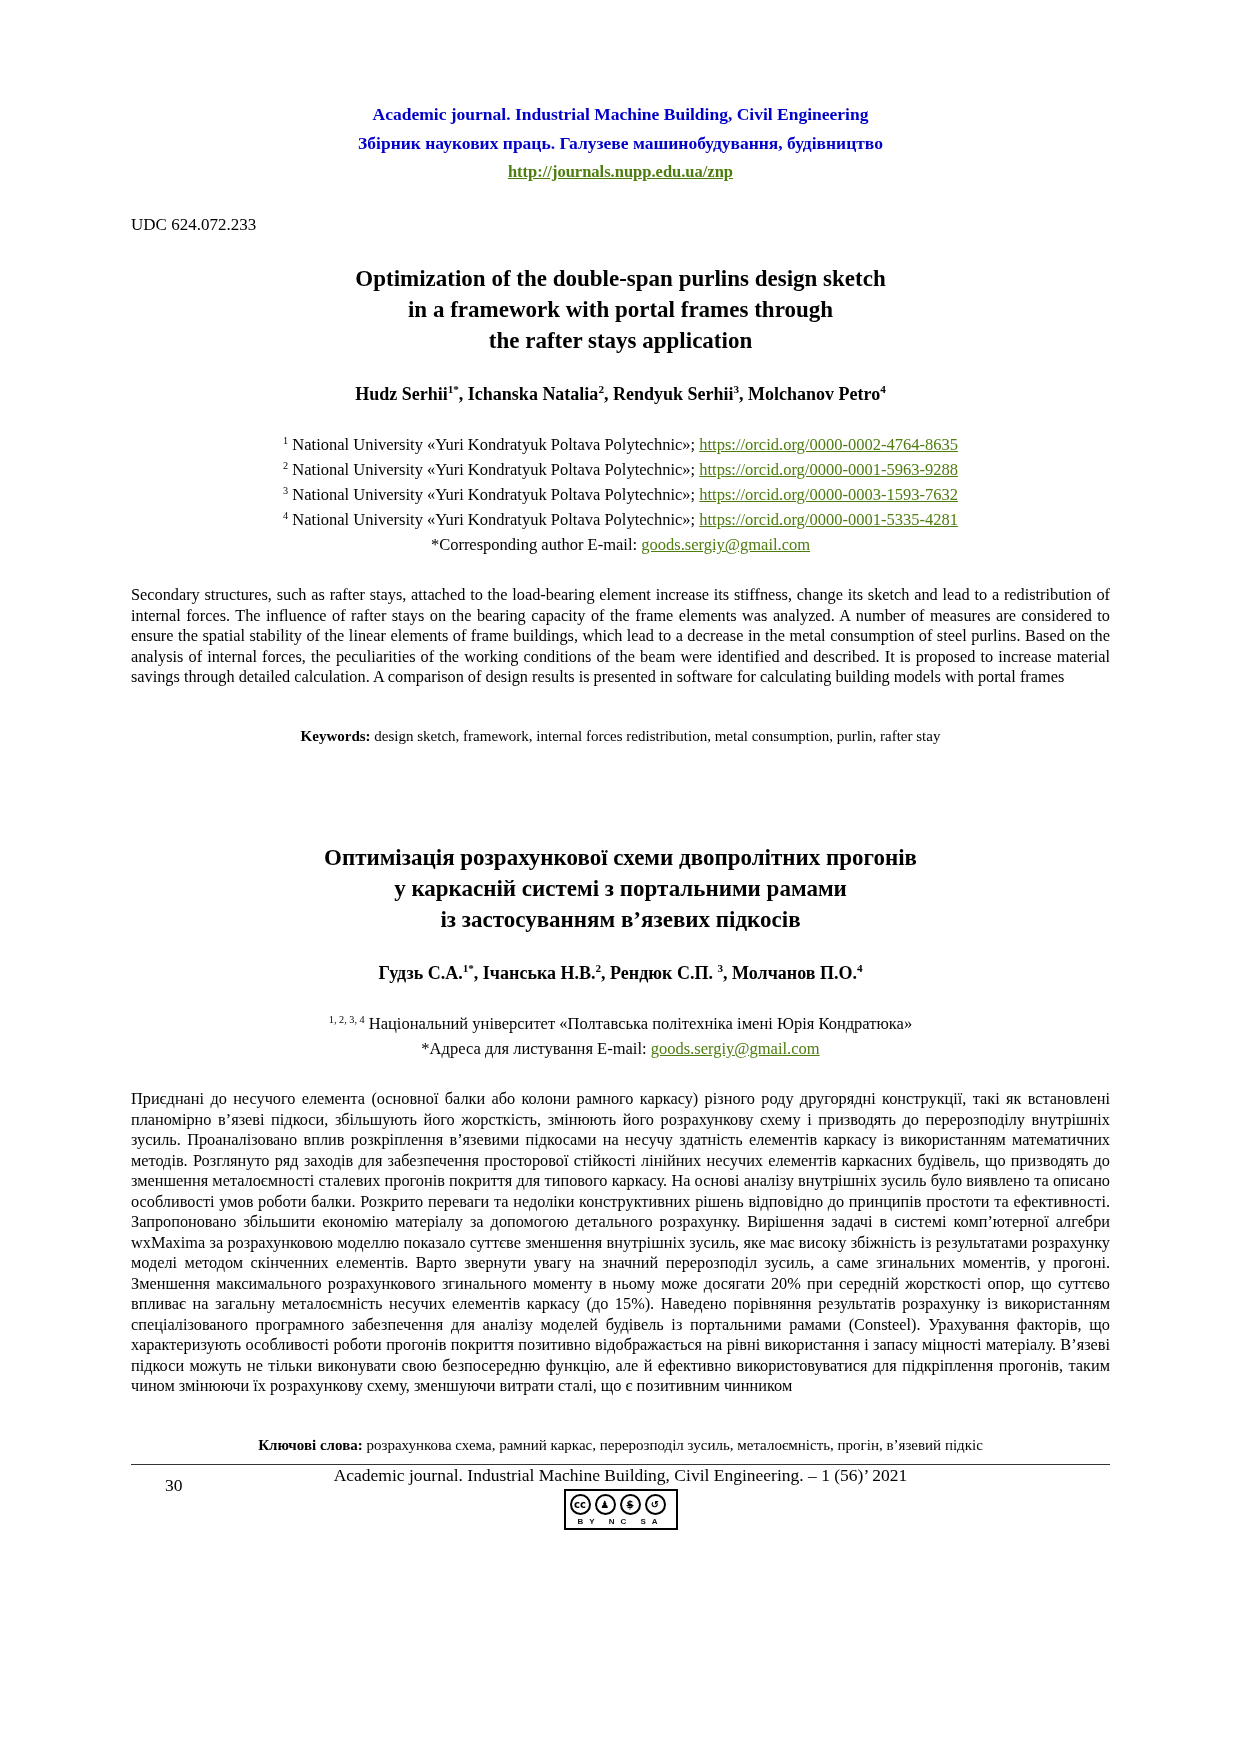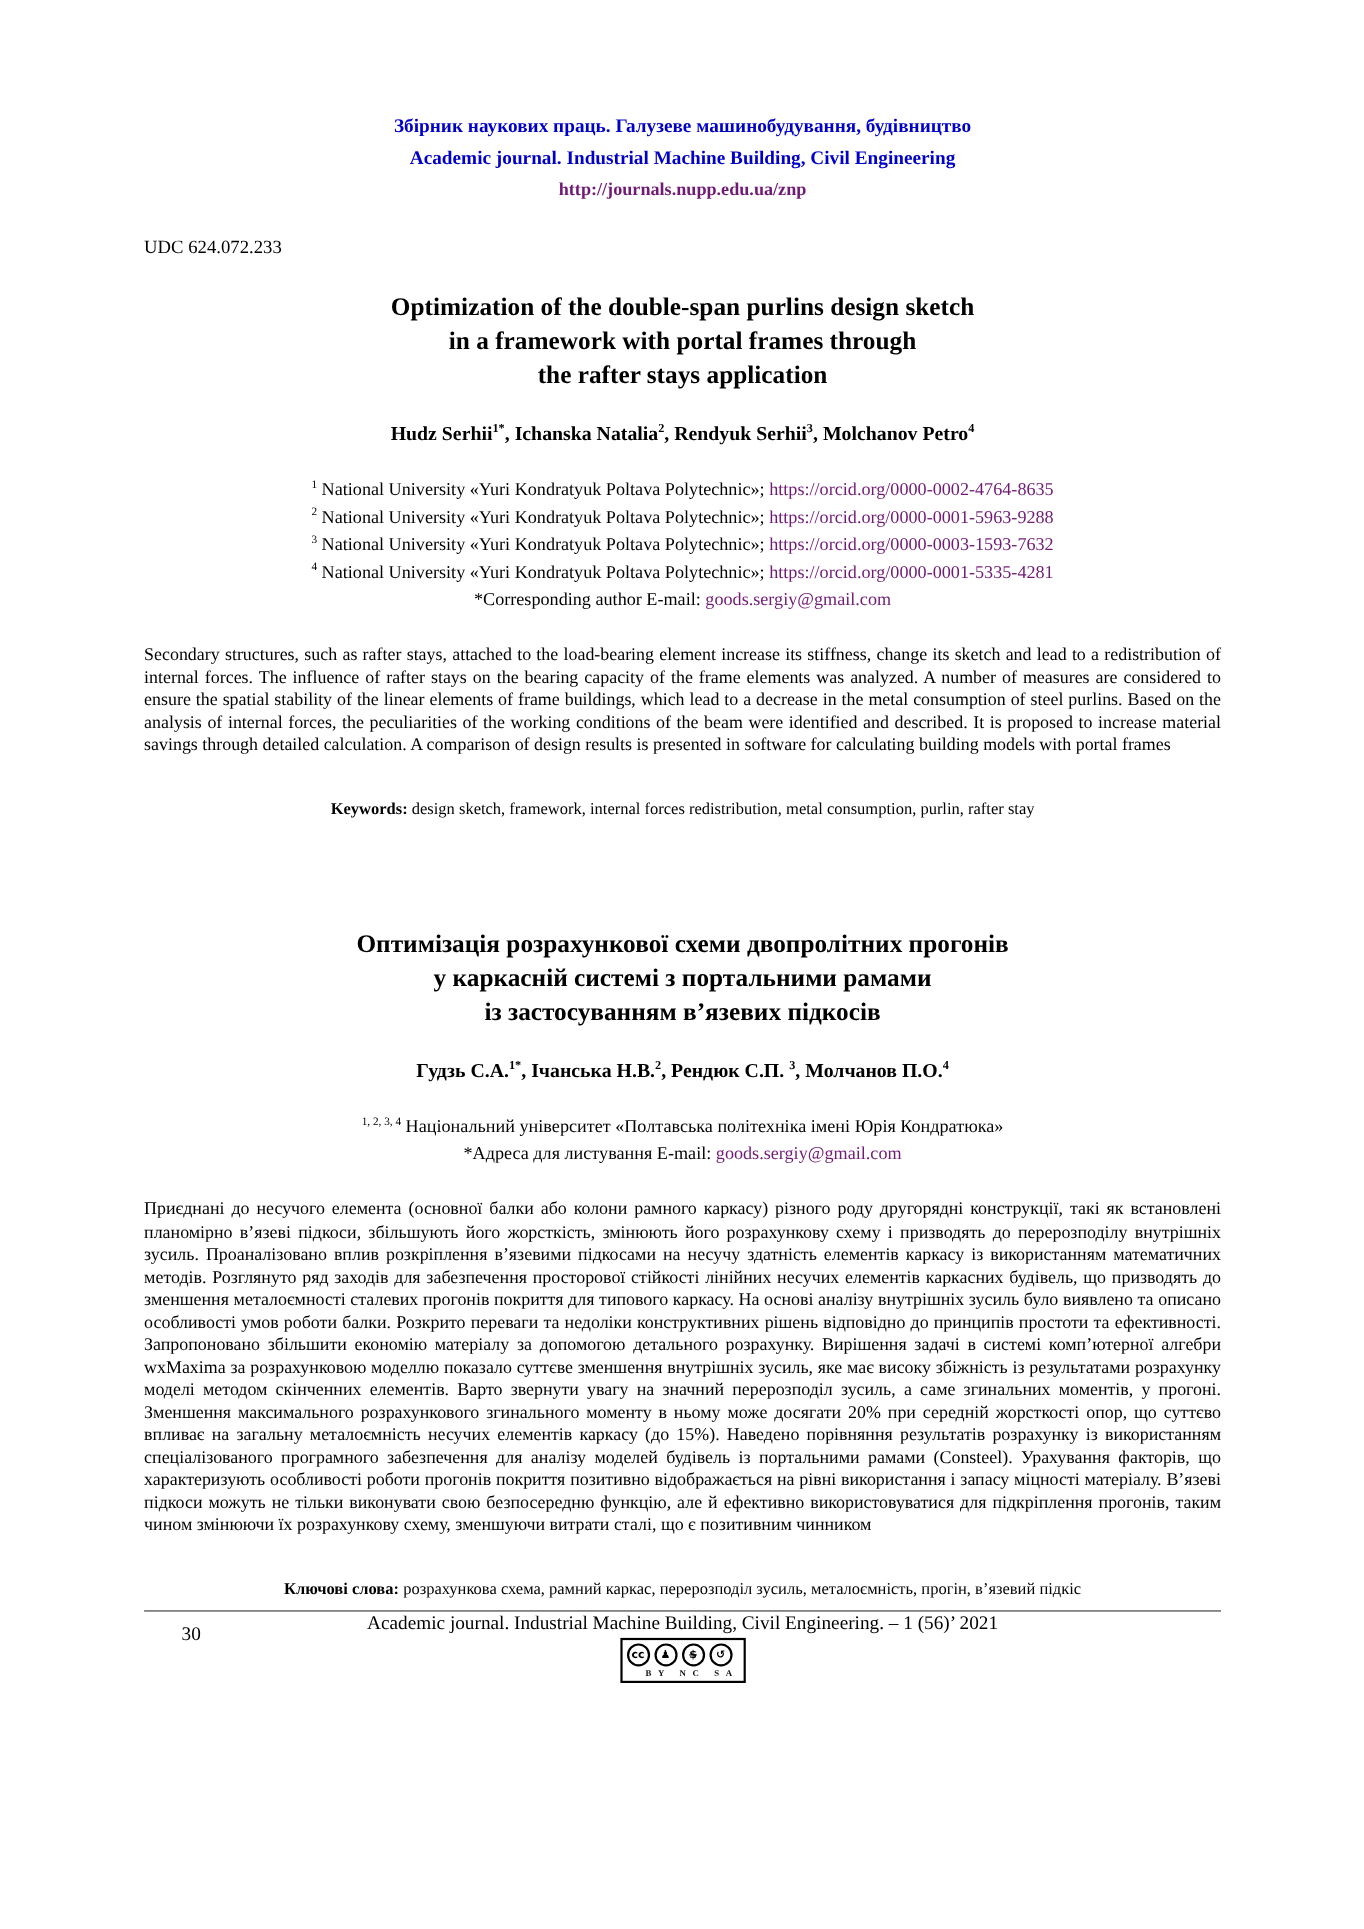--- a/index.html
+++ b/index.html
@@ -11,21 +11,21 @@
     overflow:hidden;
   }
   .content { padding:100px 130px 0 131px; }
 
   
   .hdr-line {
     text-align:center; font-weight:bold; color:#0000C8;
     font-size:17.5px; line-height:29px;
   }
   .lnk {
-    color:#701a75; cursor:pointer; font-style:normal;
+    color:#4d7c0f; text-decoration:underline; cursor:pointer; font-style:normal;
   }
   .hdr-url { display:block; text-align:center; font-weight:bold; font-size:16.5px; line-height:27px; }
 
   .udc { font-weight:normal; font-size:17px; line-height:24px; margin-top:28px; }
 
   .title {
     text-align:center; font-weight:bold; font-size:23px; line-height:31px;
     white-space:pre-line; margin-top:26px;
   }
   .authors { text-align:center; font-weight:bold; font-size:18px; line-height:24px; margin-top:26px; }
@@ -47,41 +47,41 @@
     padding:3px 4px 2px; text-align:center; cursor:pointer;
   }
   .cc-icons { display:flex; gap:4px; }
   .cc-circle {
     width:21px; height:21px; border:2px solid #000; border-radius:50%;
     display:flex; align-items:center; justify-content:center;
     font-family:"DejaVu Sans", sans-serif; font-weight:bold; font-size:10px; color:#000;
   }
   .cc-nc { text-decoration:line-through; }
   .cc-labels {
-    font-family:Liberation Serif, serif; font-weight:bold; font-size:8px;
-    letter-spacing:6px; margin-top:2px; color:#111;text-align:right;
+    font-family:Liberation Sans, sans-serif; font-weight:bold; font-size:8px;
+    letter-spacing:6px; margin-top:2px; color:#111;
   }
 
   
   .footer {
     position:absolute; left:131px; right:130px; top:1464px;
     border-top:1.5px solid #333; padding-top:0; font-size:17.5px;
   }
   .footer .pagenum { position:absolute; left:34px; top:10px; }
   .footer .ftext { text-align:center; }
 </style>
 </head>
 <body>
 
 <div class="page">
   <div class="content">
 
     <div>
+      <div class="hdr-line">Academic journal. Industrial Machine Building, Civil Engineering</div>
       <div class="hdr-line">Збірник наукових праць. Галузеве машинобудування, будівництво</div>
-      <div class="hdr-line">Academic journal. Industrial Machine Building, Civil Engineering</div>
       <span class="hdr-url"><a class="lnk">http://journals.nupp.edu.ua/znp</a></span>
     </div>
 
     <div class="udc">UDC 624.072.233</div>
 
     <div>
       <h1 class="title">Optimization of the double-span purlins design sketch
 in a framework with portal frames through
 the rafter stays application</h1>
 

